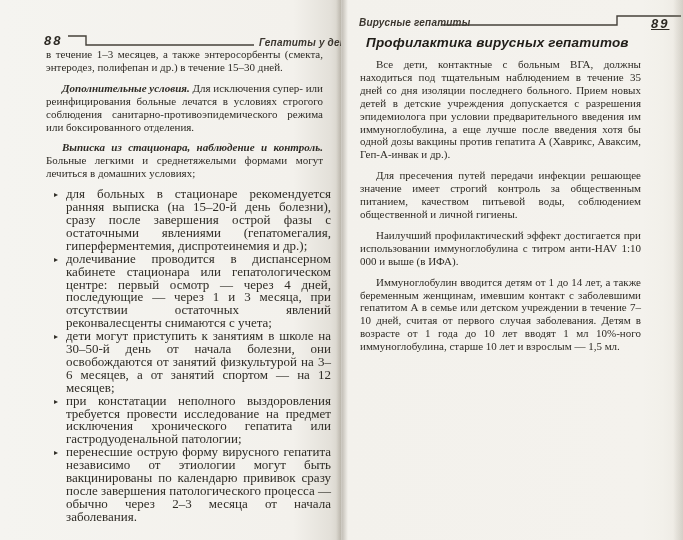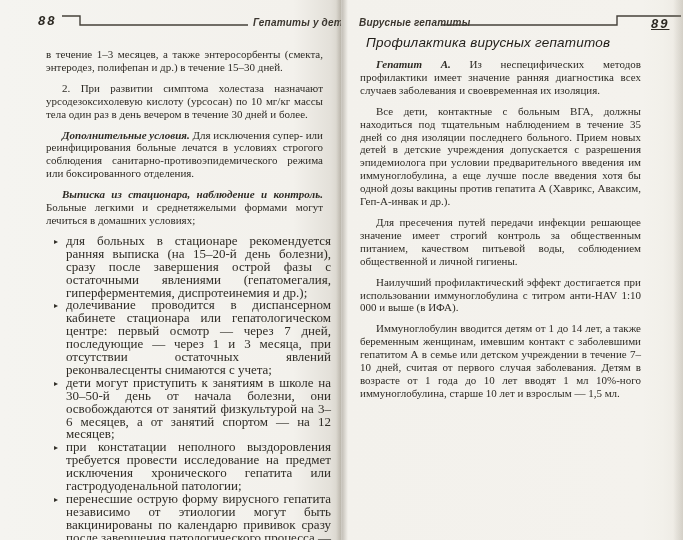--- a/index.html
+++ b/index.html
@@ -48,21 +48,21 @@
   .left-body{left:38px;top:40px;width:293px;}
   .right-body{left:11px;top:35px;width:297px;}
   .para{
     margin:8px;font-size:11px;line-height:12.9px;text-align:justify;
   }
   .para.indent{text-indent:16px;}
   .lead{font-weight:bold;font-style:italic;}
   .section-title{
     margin:0 0 7px 14px;
     font-family:"Liberation Sans",sans-serif;
-    font-weight:normal;font-style:italic;
+    font-weight:bold;font-style:italic;
     font-size:13.5px;color:#201d18;letter-spacing:.2px;
   }
   .bullet-list{margin:0;padding:0;}
   .bullet-item{display:flex;margin:0;padding-left:16px;}
   .bullet-marker{
     flex:none;width:12px;font-size:8px;line-height:12.9px;
     padding-top:1px;color:#2e2b25;
   }
   .bullet-text{
     flex:1;font-size:13px;line-height:12.9px;text-align:justify;
@@ -72,43 +72,42 @@
   .edge-right{right:0;top:0;width:10px;height:540px;
     background:linear-gradient(to right,rgba(140,132,118,0),rgba(140,132,118,.25));}
 </style>
 </head>
 <body>
 
 <div class="spread">
 
   <div class="page left">
 
-    <div class="hdr" style="left:36px;width:293px;">
+    <div class="hdr" style="left:42px;width:293px;margin-top:20px;">
       <span class="pagenum" style="left:2px;">88</span>
       <svg width="293" height="20">
         <path d="M26,4 H44 V13 H212" fill="none" stroke="#45413a" stroke-width="1.4"></path>
       </svg>
       <span class="running" style="left:217px;">Гепатиты у детей</span>
     </div>
 
     <div class="textcol left-body">
       <div>
           <p class="para">в течение 1–3 месяцев, а также энтеросорбенты (смекта, энтеродез, полифепан и др.) в течение 15–30 дней.</p>
-          <p class="para indent">2. При развитии симптома холестаза назначают урсодезоксихолевую кислоту (урсосан) по 10 мг/кг массы тела один раз в день вечером в течение 30 дней и более.</p>
           <p class="para indent"><span class="lead">Дополнительные условия. </span>Для исключения супер- или реинфицирования больные лечатся в условиях строгого соблюдения санитарно-противоэпидемического режима или боксированного отделения.</p>
           <p class="para indent"><span class="lead">Выписка из стационара, наблюдение и контроль. </span>Больные легкими и среднетяжелыми формами могут лечиться в домашних условиях;</p>
         </div>
       <div class="bullet-list">
           <div class="bullet-item">
             <span class="bullet-marker">▸</span>
             <span class="bullet-text">для больных в стационаре рекомендуется ранняя выписка (на 15–20-й день болезни), сразу после завершения острой фазы с остаточными явлениями (гепатомегалия, гиперферментемия, диспротеинемия и др.);</span>
           </div>
           <div class="bullet-item">
             <span class="bullet-marker">▸</span>
-            <span class="bullet-text">долечивание проводится в диспансерном кабинете стационара или гепатологическом центре: первый осмотр — через 7 дней, последующие — через 1 и 3 месяца, при отсутствии остаточных явлений реконвалесценты снимаются с учета;</span>
+            <span class="bullet-text">долечивание проводится в диспансерном кабинете стационара или гепатологическом центре: первый осмотр — через 4 дней, последующие — через 1 и 3 месяца, при отсутствии остаточных явлений реконвалесценты снимаются с учета;</span>
           </div>
           <div class="bullet-item">
             <span class="bullet-marker">▸</span>
             <span class="bullet-text">дети могут приступить к занятиям в школе на 30–50-й день от начала болезни, они освобождаются от занятий физкультурой на 3–6 месяцев, а от занятий спортом — на 12 месяцев;</span>
           </div>
           <div class="bullet-item">
             <span class="bullet-marker">▸</span>
             <span class="bullet-text">при констатации неполного выздоровления требуется провести исследование на предмет исключения хронического гепатита или гастродуоденальной патологии;</span>
           </div>
           <div class="bullet-item">
@@ -125,21 +124,20 @@
       <span class="running" style="left:0;">Вирусные гепатиты</span>
       <svg width="323" height="20">
         <path d="M82,13 H258 V4 H322" fill="none" stroke="#45413a" stroke-width="1.4"></path>
       </svg>
       <span class="pagenum" style="left:292px;top:4px;text-decoration:underline;">89</span>
     </div>
 
     <div class="textcol right-body">
       <h2 class="section-title">Профилактика вирусных гепатитов</h2>
       <div>
-          <p class="para indent"><span class="lead">Гепатит А. </span>Из неспецифических методов профилактики имеет значение ранняя диагностика всех случаев заболевания и своевременная их изоляция.</p>
           <p class="para indent">Все дети, контактные с больным ВГА, должны находиться под тщательным наблюдением в течение 35 дней со дня изоляции последнего больного. Прием новых детей в детские учреждения допускается с разрешения эпидемиолога при условии предварительного введения им иммуноглобулина, а еще лучше после введения хотя бы одной дозы вакцины против гепатита А (Хаврикс, Аваксим, Геп-А-инвак и др.).</p>
           <p class="para indent">Для пресечения путей передачи инфекции решающее значение имеет строгий контроль за общественным питанием, качеством питьевой воды, соблюдением общественной и личной гигиены.</p>
           <p class="para indent">Наилучший профилактический эффект достигается при использовании иммуноглобулина с титром анти-HAV 1:10 000 и выше (в ИФА).</p>
           <p class="para indent">Иммуноглобулин вводится детям от 1 до 14 лет, а также беременным женщинам, имевшим контакт с заболевшими гепатитом А в семье или детском учреждении в течение 7–10 дней, считая от первого случая заболевания. Детям в возрасте от 1 года до 10 лет вводят 1 мл 10%-ного иммуноглобулина, старше 10 лет и взрослым — 1,5 мл.</p>
         </div>
     </div>
 
     <div class="edge-shade edge-right"></div>
   </div>
 

